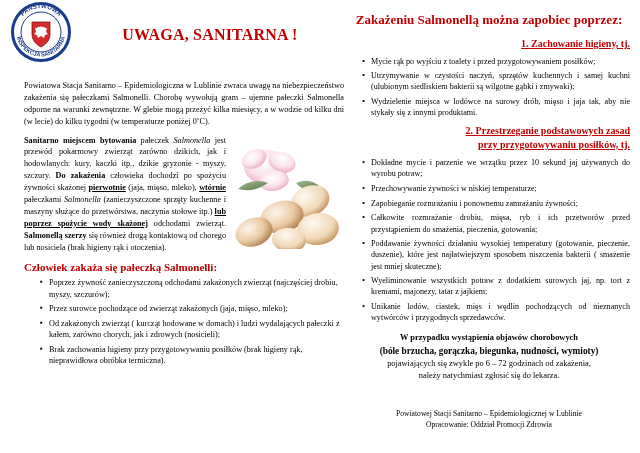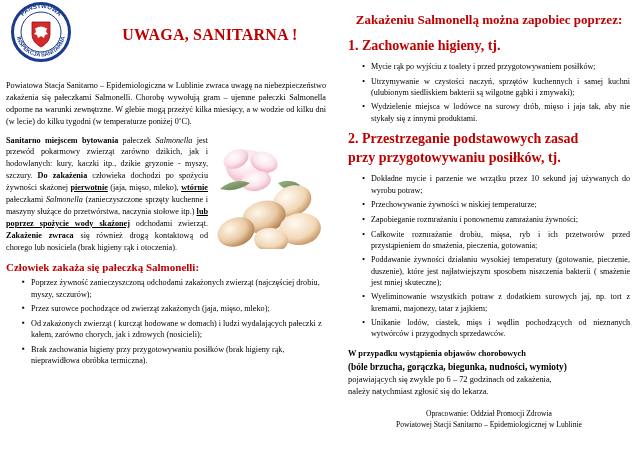--- a/index.html
+++ b/index.html
@@ -17,21 +17,21 @@
   }
   .page {
     position: relative;
     width: 640px;
     height: 453px;
     box-sizing: border-box;
     padding: 8px 10px 6px 10px;
   }
   .col-left {
     position: absolute;
-    left: 6px;
+    left: 24px;
     top: 10px;
     width: 320px;
   }
   .col-right {
     position: absolute;
     left: 348px;
     top: 10px;
     width: 282px;
   }
 
@@ -122,24 +122,25 @@
   .right-title {
     color: #c00000;
     font-weight: bold;
     font-size: 13px;
     text-align: center;
     margin: 2px 0 9px 0;
   }
   .sect-head {
     color: #c00000;
     font-weight: bold;
-    font-size: 14px;
-    text-align: left;
+    font-size: 10px;
+    text-align: right;
     margin: 6px 0 5px 0;
     line-height: 1.35;
+    text-decoration: underline;
   }
   .sect-head.two-line { margin-bottom: 6px; }
 
   ul.rbullets {
     margin: 0 0 6px 0;
     padding-left: 14px;
     list-style: none;
   }
   ul.rbullets > li {
     font-size: 8.1px;
@@ -152,21 +153,21 @@
   ul.rbullets > li:before {
     content: "\2022";
     position: absolute;
     left: 0;
     top: -1px;
     font-size: 9px;
   }
 
   .alert-block {
     margin-top: 9px;
-    text-align: left;
+    text-align: center;
     font-size: 8.4px;
     line-height: 1.45;
   }
   .alert-block .l1 { font-weight: bold; }
   .alert-block .l2 { font-weight: bold; font-size: 9.3px; }
   .alert-block .l3 { }
   .alert-block .l4 { }
 
   .footer {
     position: absolute;
@@ -247,21 +248,21 @@
       </svg>
     </div>
 
     <p class="para">
       <span class="b">Sanitarno</span> <span class="b">miejscem bytowania</span> pałeczek
       <span class="i">Salmonella</span> jest przewód pokarmowy zwierząt zarówno dzikich, jak i hodowlanych: kury, kaczki itp., dzikie gryzonie - myszy, szczury.
       <span class="b">Do zakażenia</span> człowieka dochodzi po spożyciu żywności skażonej
       <span class="b u">pierwotnie</span> (jaja, mięso, mleko), <span class="b u">wtórnie</span> pałeczkami
       <span class="i">Salmonella</span> (zanieczyszczone sprzęty kuchenne i maszyny służące do przetwórstwa, naczynia stołowe itp.)
       <span class="b u">lub poprzez spożycie wody skażonej</span> odchodami zwierząt.
-      <span class="b">Zakażenie zwraca</span> się również drogą kontaktową od chorego lub nosiciela (brak higieny rąk i otoczenia).
+      <span class="b">Salmonellą szerzy</span> się również drogą kontaktową od chorego lub nosiciela (brak higieny rąk i otoczenia).
     </p>
 
     <div class="sub-red">Człowiek zakaża się pałeczką Salmonelli:</div>
 
     <ul class="bullets">
       <li>Poprzez żywność zanieczyszczoną odchodami zakażonych zwierząt (najczęściej drobiu, myszy, szczurów);</li>
       <li>Przez surowce pochodzące od zwierząt zakażonych (jaja, mięso, mleko);</li>
       <li>Od zakażonych zwierząt ( kurcząt hodowane w domach) i ludzi wydalających pałeczki z kałem, zarówno chorych, jak i zdrowych (nosicieli);</li>
       <li>Brak zachowania higieny przy przygotowywaniu posiłków (brak higieny rąk, nieprawidłowa obróbka termiczna).</li>
     </ul>
@@ -296,17 +297,17 @@
 
     <div class="alert-block">
       <div class="l1">W przypadku wystąpienia objawów chorobowych</div>
       <div class="l2">(bóle brzucha, gorączka, biegunka, nudności, wymioty)</div>
       <div class="l3">pojawiających się zwykle po 6 – 72 godzinach od zakażenia,</div>
       <div class="l4">należy natychmiast zgłosić się do lekarza.</div>
     </div>
   </div>
 
   <div class="footer">
+    <div>Powiatowej Stacji Sanitarno – Epidemiologicznej w Lublinie</div>
     <div>Opracowanie: Oddział Promocji Zdrowia</div>
-    <div>Powiatowej Stacji Sanitarno – Epidemiologicznej w Lublinie</div>
   </div>
 
 </div>
 
 </body></html>

